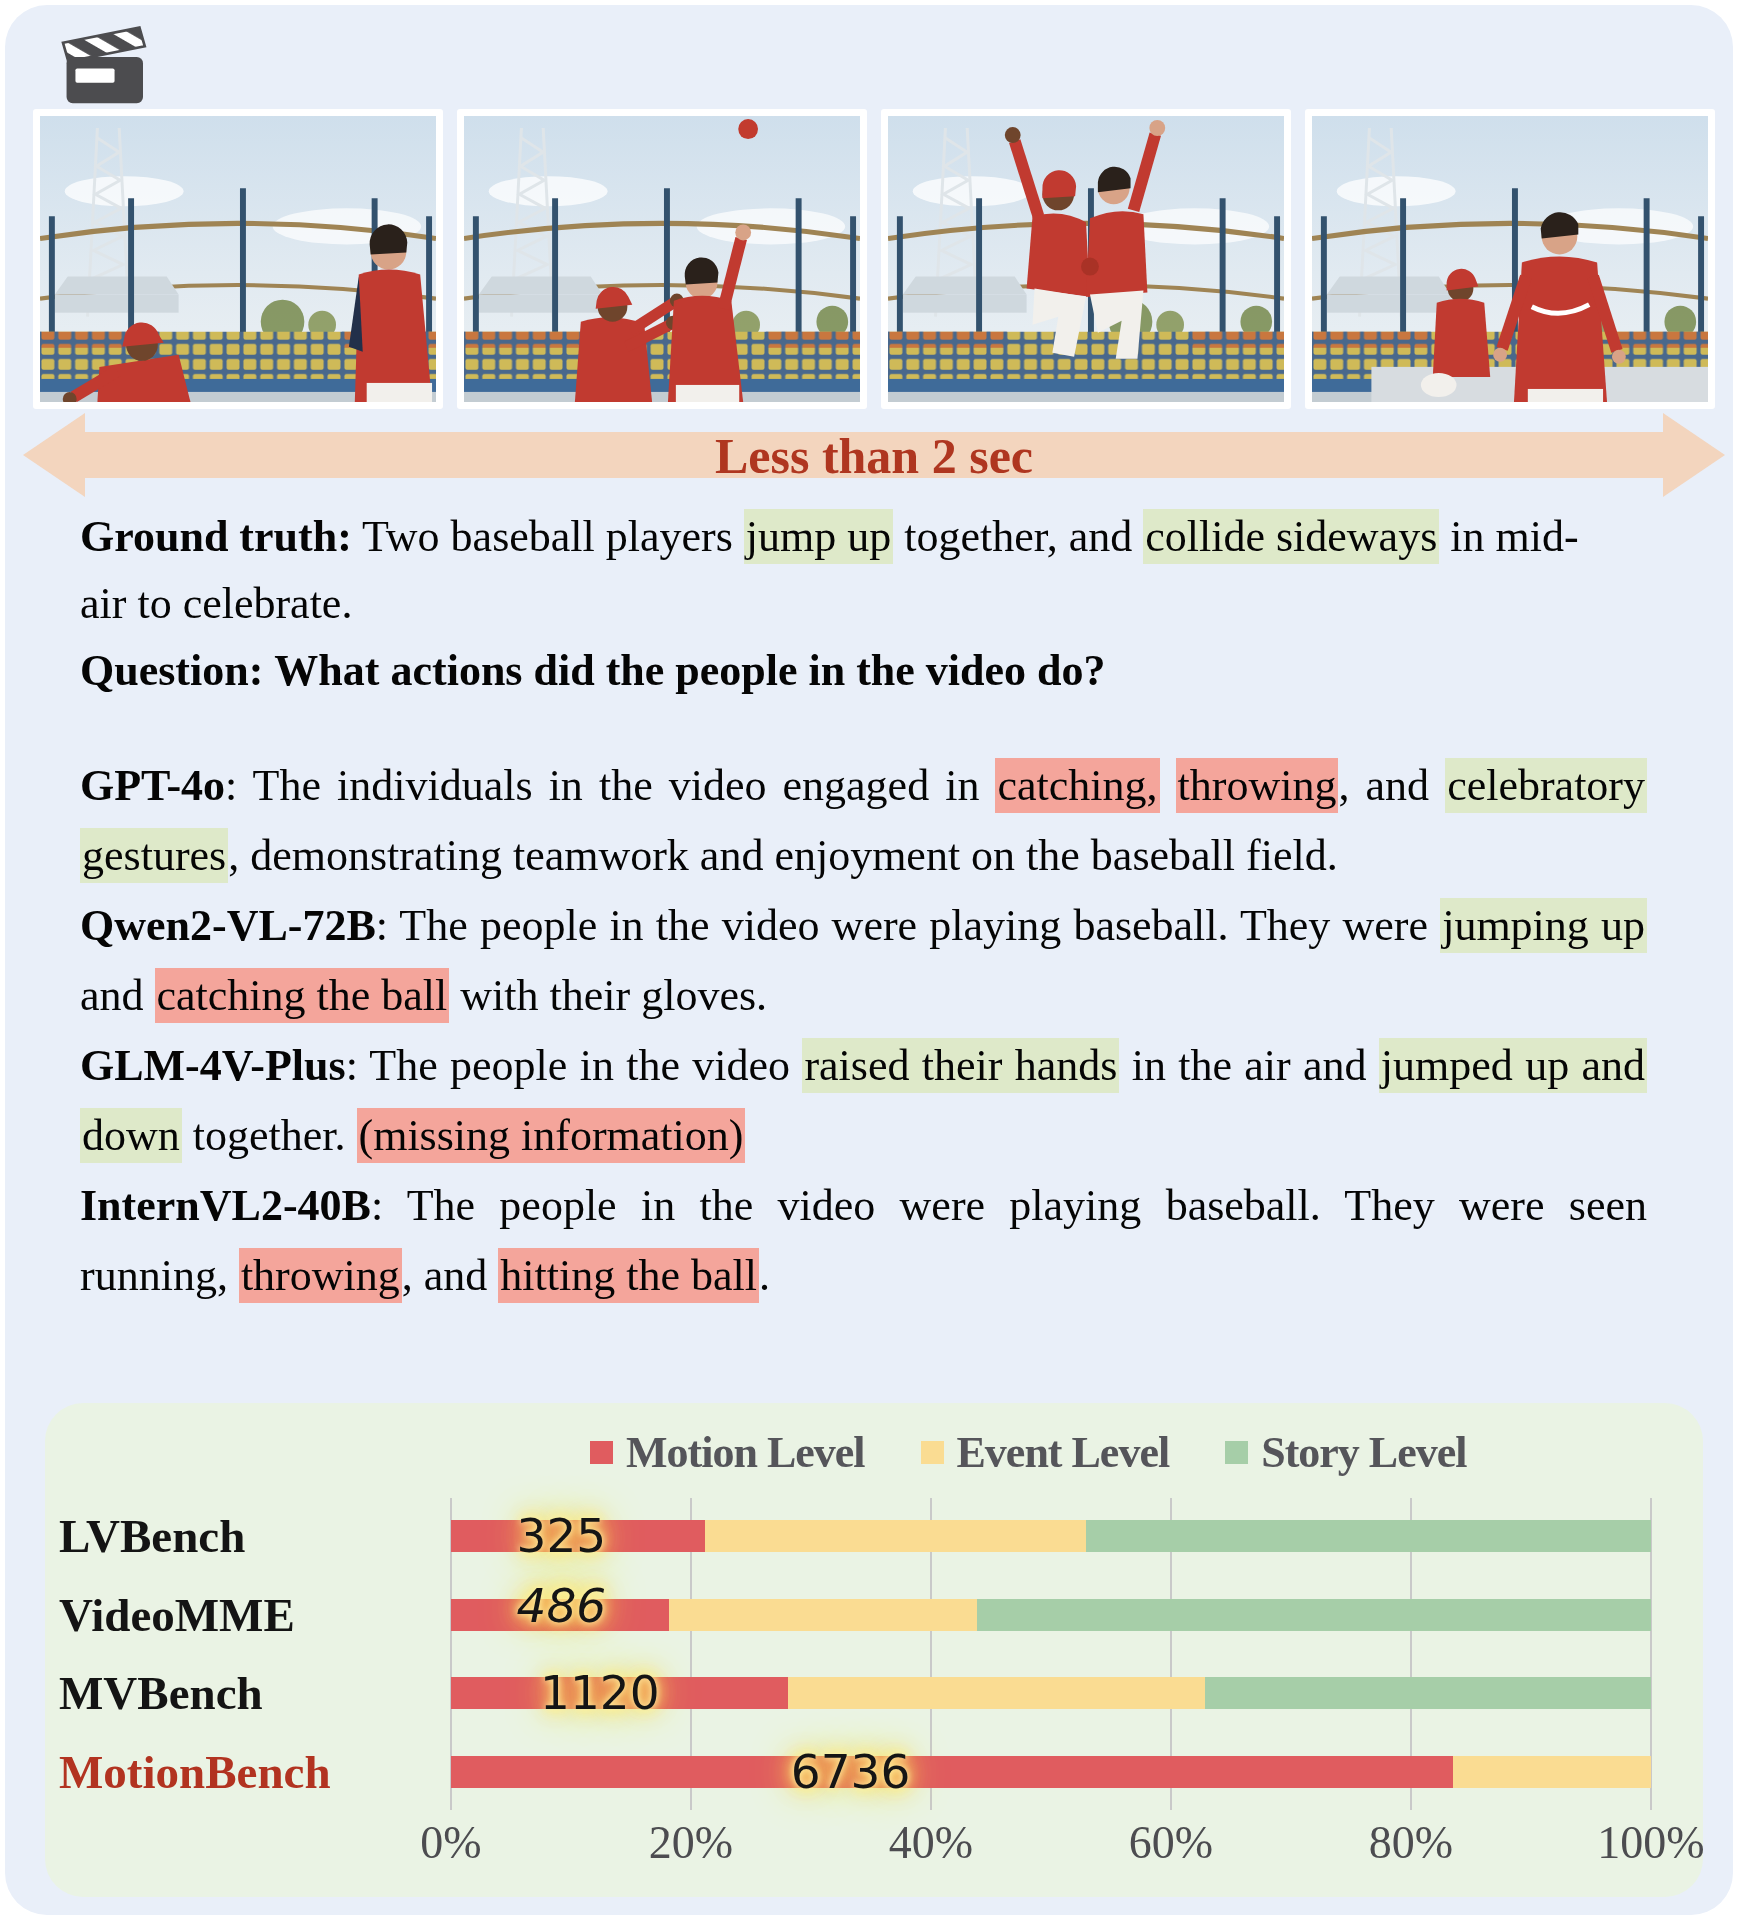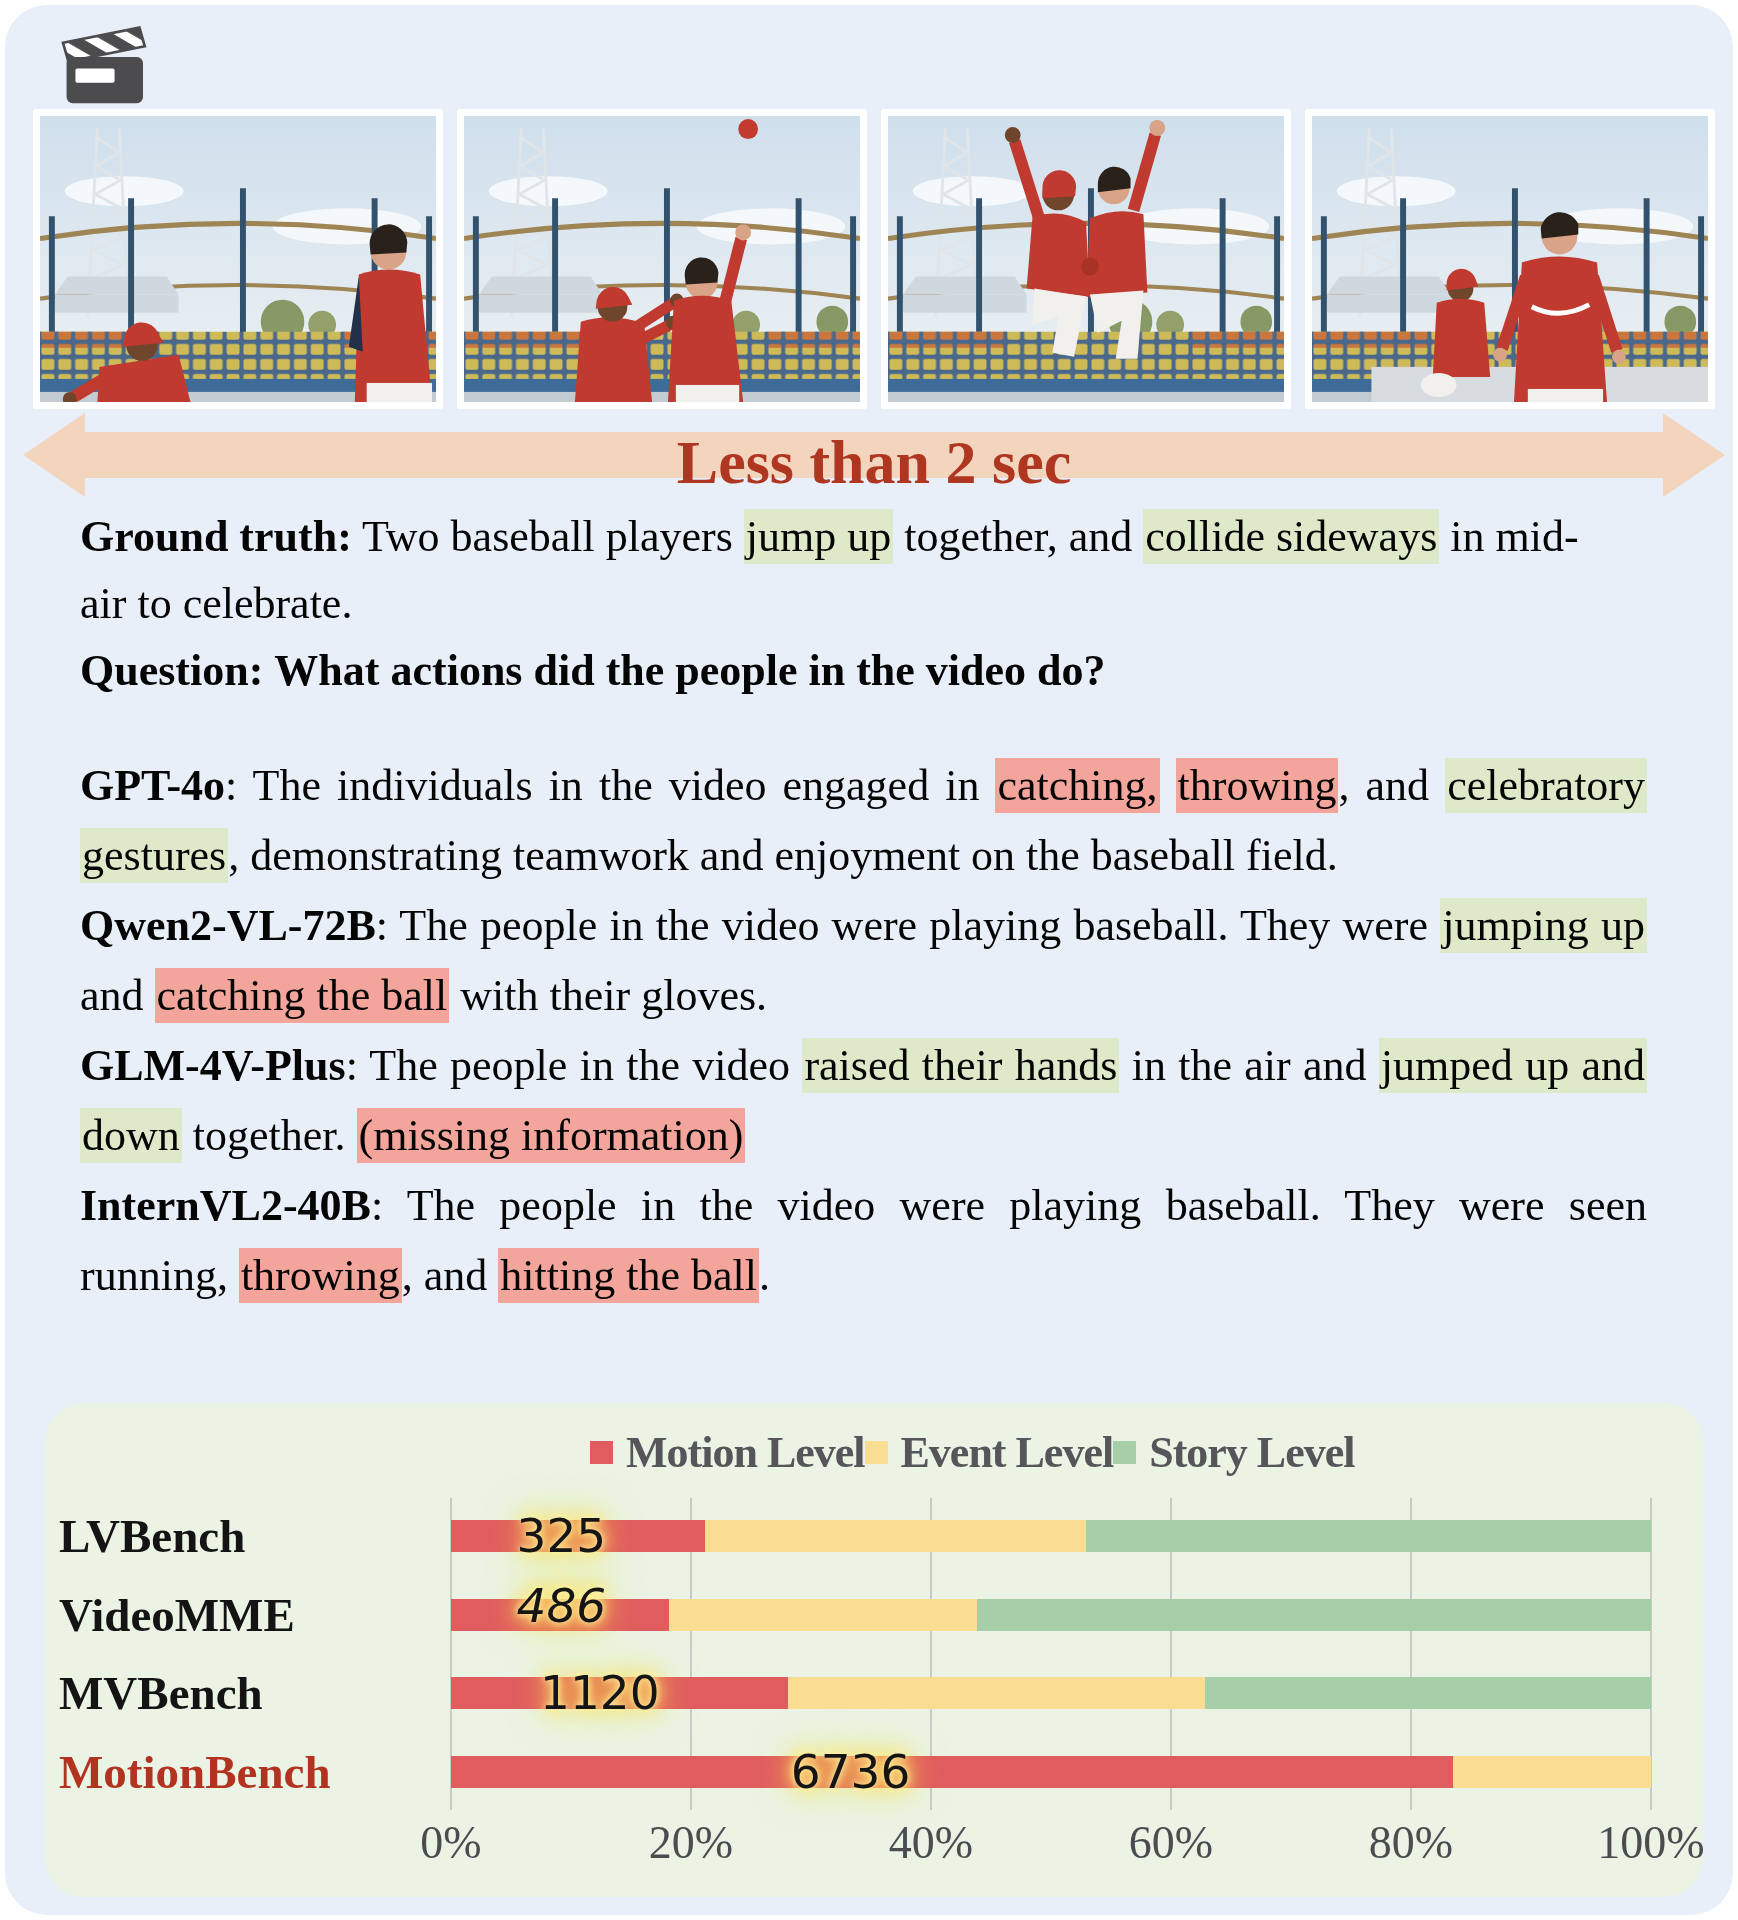--- a/index.html
+++ b/index.html
@@ -21,38 +21,38 @@
   .frames{position:absolute;left:28px;top:104px;width:1682px;height:300px;display:flex;gap:14px;}
   .frame{flex:1 1 0;background:#ffffff;border-radius:3px;padding:7px;}
   .frame svg{width:100%;height:100%;display:block;}
   
   .arrow{position:absolute;left:18px;top:408px;width:1702px;height:84px;}
   .arrow .bodybar{position:absolute;left:56px;right:56px;top:19px;height:46px;background:var(--arrow-fill);}
   .arrow .head{position:absolute;top:0;width:0;height:0;border-top:42px solid transparent;border-bottom:42px solid transparent;}
   .arrow .head.l{left:0;border-right:62px solid var(--arrow-fill);}
   .arrow .head.r{right:0;border-left:62px solid var(--arrow-fill);}
   .arrow .lbl{position:absolute;left:0;right:0;top:14px;text-align:center;
-      font-family:"Liberation Serif","DejaVu Serif",serif;font-weight:700;font-size:62px;color:var(--arrow-text);}
+      font-family:"Liberation Serif","DejaVu Serif",serif;font-weight:700;font-size:50px;color:var(--arrow-text);}
   
   .qa{position:absolute;left:75px;top:498px;width:1525px;
       font-family:"Liberation Serif","DejaVu Serif",serif;font-size:44px;line-height:67px;color:#050505;}
   .qa p{margin:0;}
   b.lab{font-weight:700;}
   .hl{padding:3px 2px;box-decoration-break:clone;-webkit-box-decoration-break:clone;}
   .hl-good{background:var(--hl-good);}
   .hl-bad{background:var(--hl-bad);}
   
   .answers{position:absolute;left:75px;top:746px;width:1567px;
       font-family:"Liberation Serif","DejaVu Serif",serif;font-size:44px;line-height:70px;color:#050505;
       text-align:justify;}
   .answers p{margin:0;}
   
   .panel{position:absolute;left:40px;top:1398px;width:1658px;height:494px;
          background:var(--panel-bg);border-radius:38px;}
-  .legend{position:absolute;left:545px;top:24px;display:flex;align-items:center;}
+  .legend{position:absolute;left:545px;top:24px;display:flex;gap:56px;align-items:center;}
   .legend-item{display:flex;align-items:center;gap:13px;}
   .swatch{width:23px;height:23px;display:inline-block;}
   .legend-label{font-family:"Liberation Serif","DejaVu Serif",serif;font-weight:700;font-size:44px;
                 color:var(--legend-text);letter-spacing:-1px;}
   .plot{position:absolute;left:406px;top:95px;width:1200px;height:312px;}
   .gridline{position:absolute;top:0;width:2px;height:312px;background:#C9C9C9;}
   .bar-row{position:absolute;left:0;height:32px;display:flex;width:1200px;}
   .bar-seg{height:100%;}
   .cat-label{position:absolute;left:14px;width:380px;font-family:"Liberation Serif","DejaVu Serif",serif;
              font-weight:700;font-size:47px;line-height:52px;color:#141414;}

